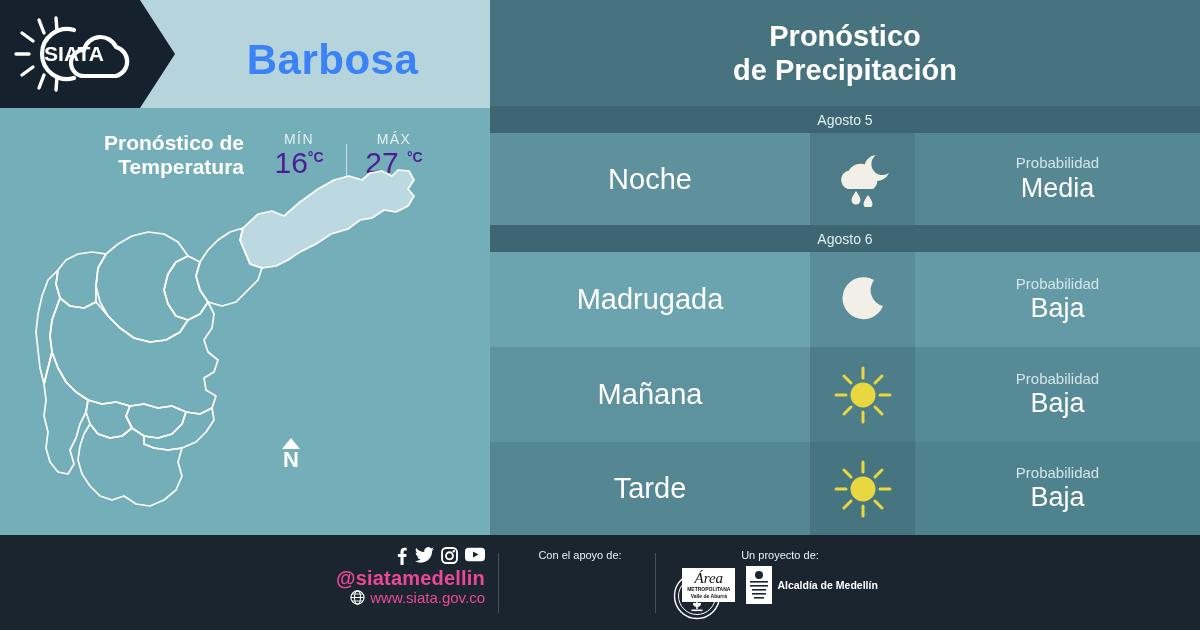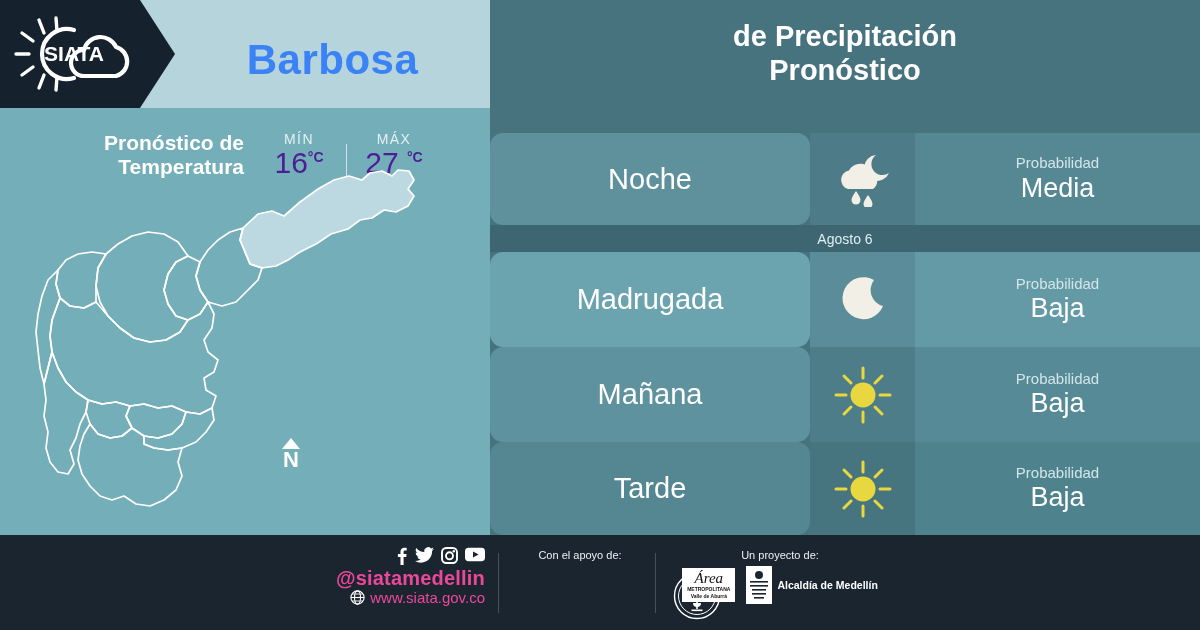--- a/index.html
+++ b/index.html
@@ -65,21 +65,21 @@
     background:#3d6672;
     display:flex; align-items:center; justify-content:center;
     color:#dfeef1; font-size:14px; font-weight:300;
   }
   #date-band-0 { top:106px; }
   #date-band-1 { top:225px; }
 
   .fc-row { position:absolute; left:0; width:710px; display:flex; }
   .fc-row .cell-period {
     width:320px; display:flex; align-items:center; justify-content:center;
-    color:#fff; font-size:29px; font-weight:300;border-radius:13px;
+    color:#fff; font-size:29px; font-weight:300;
   }
   .fc-row .cell-icon { width:105px; display:flex; align-items:center; justify-content:center; }
   .fc-row .cell-prob {
     flex:1; display:flex; flex-direction:column; align-items:center; justify-content:center;
   }
   .prob-cap { color:#d2e5ea; font-size:15px; font-weight:300; line-height:1.25; }
   .prob-val { color:#ffffff; font-size:27px; font-weight:300; line-height:1.15; }
 
   
   .tint-a .cell-period { background:#5e919c; }
@@ -197,24 +197,25 @@
       <div id="compass">
         <div class="n-arrow"></div>
         <span class="n-letter">N</span>
       </div>
     </div>
   </div>
 
   <div id="right-col">
 
     <div id="fc-header">
+      <span>Pronóstico</span>
       <span>de Precipitación</span>
-      <span>Pronóstico</span>
-    </div>
-
+    </div>
+
+    <div class="date-band" id="date-band-0">Agosto 5</div>
 
     <div class="fc-row tint-a" style="top:133px;height:92px;">
       <div class="cell-period">Noche</div>
       <div class="cell-icon">
         <svg width="62" height="56" viewBox="0 0 62 56">
           <path d="M44 4 A13 13 0 1 0 57 22 A10.5 10.5 0 0 1 44 4 Z" fill="#f2efe6"></path>
           <path d="M16 38 A9.5 9.5 0 0 1 17 19.5 A13.5 13.5 0 0 1 41.5 22 A10 10 0 0 1 41 38 Z" fill="#f2efe6"></path>
           <path d="M24 40 C24 40 19.5 46 19.5 49 A4.5 4.5 0 0 0 28.5 49 C28.5 46 24 40 24 40 Z" fill="#f2efe6"></path>
           <path d="M36 44 C36 44 31.5 50 31.5 53 A4.5 4.5 0 0 0 40.5 53 C40.5 50 36 44 36 44 Z" fill="#f2efe6"></path>
         </svg>

